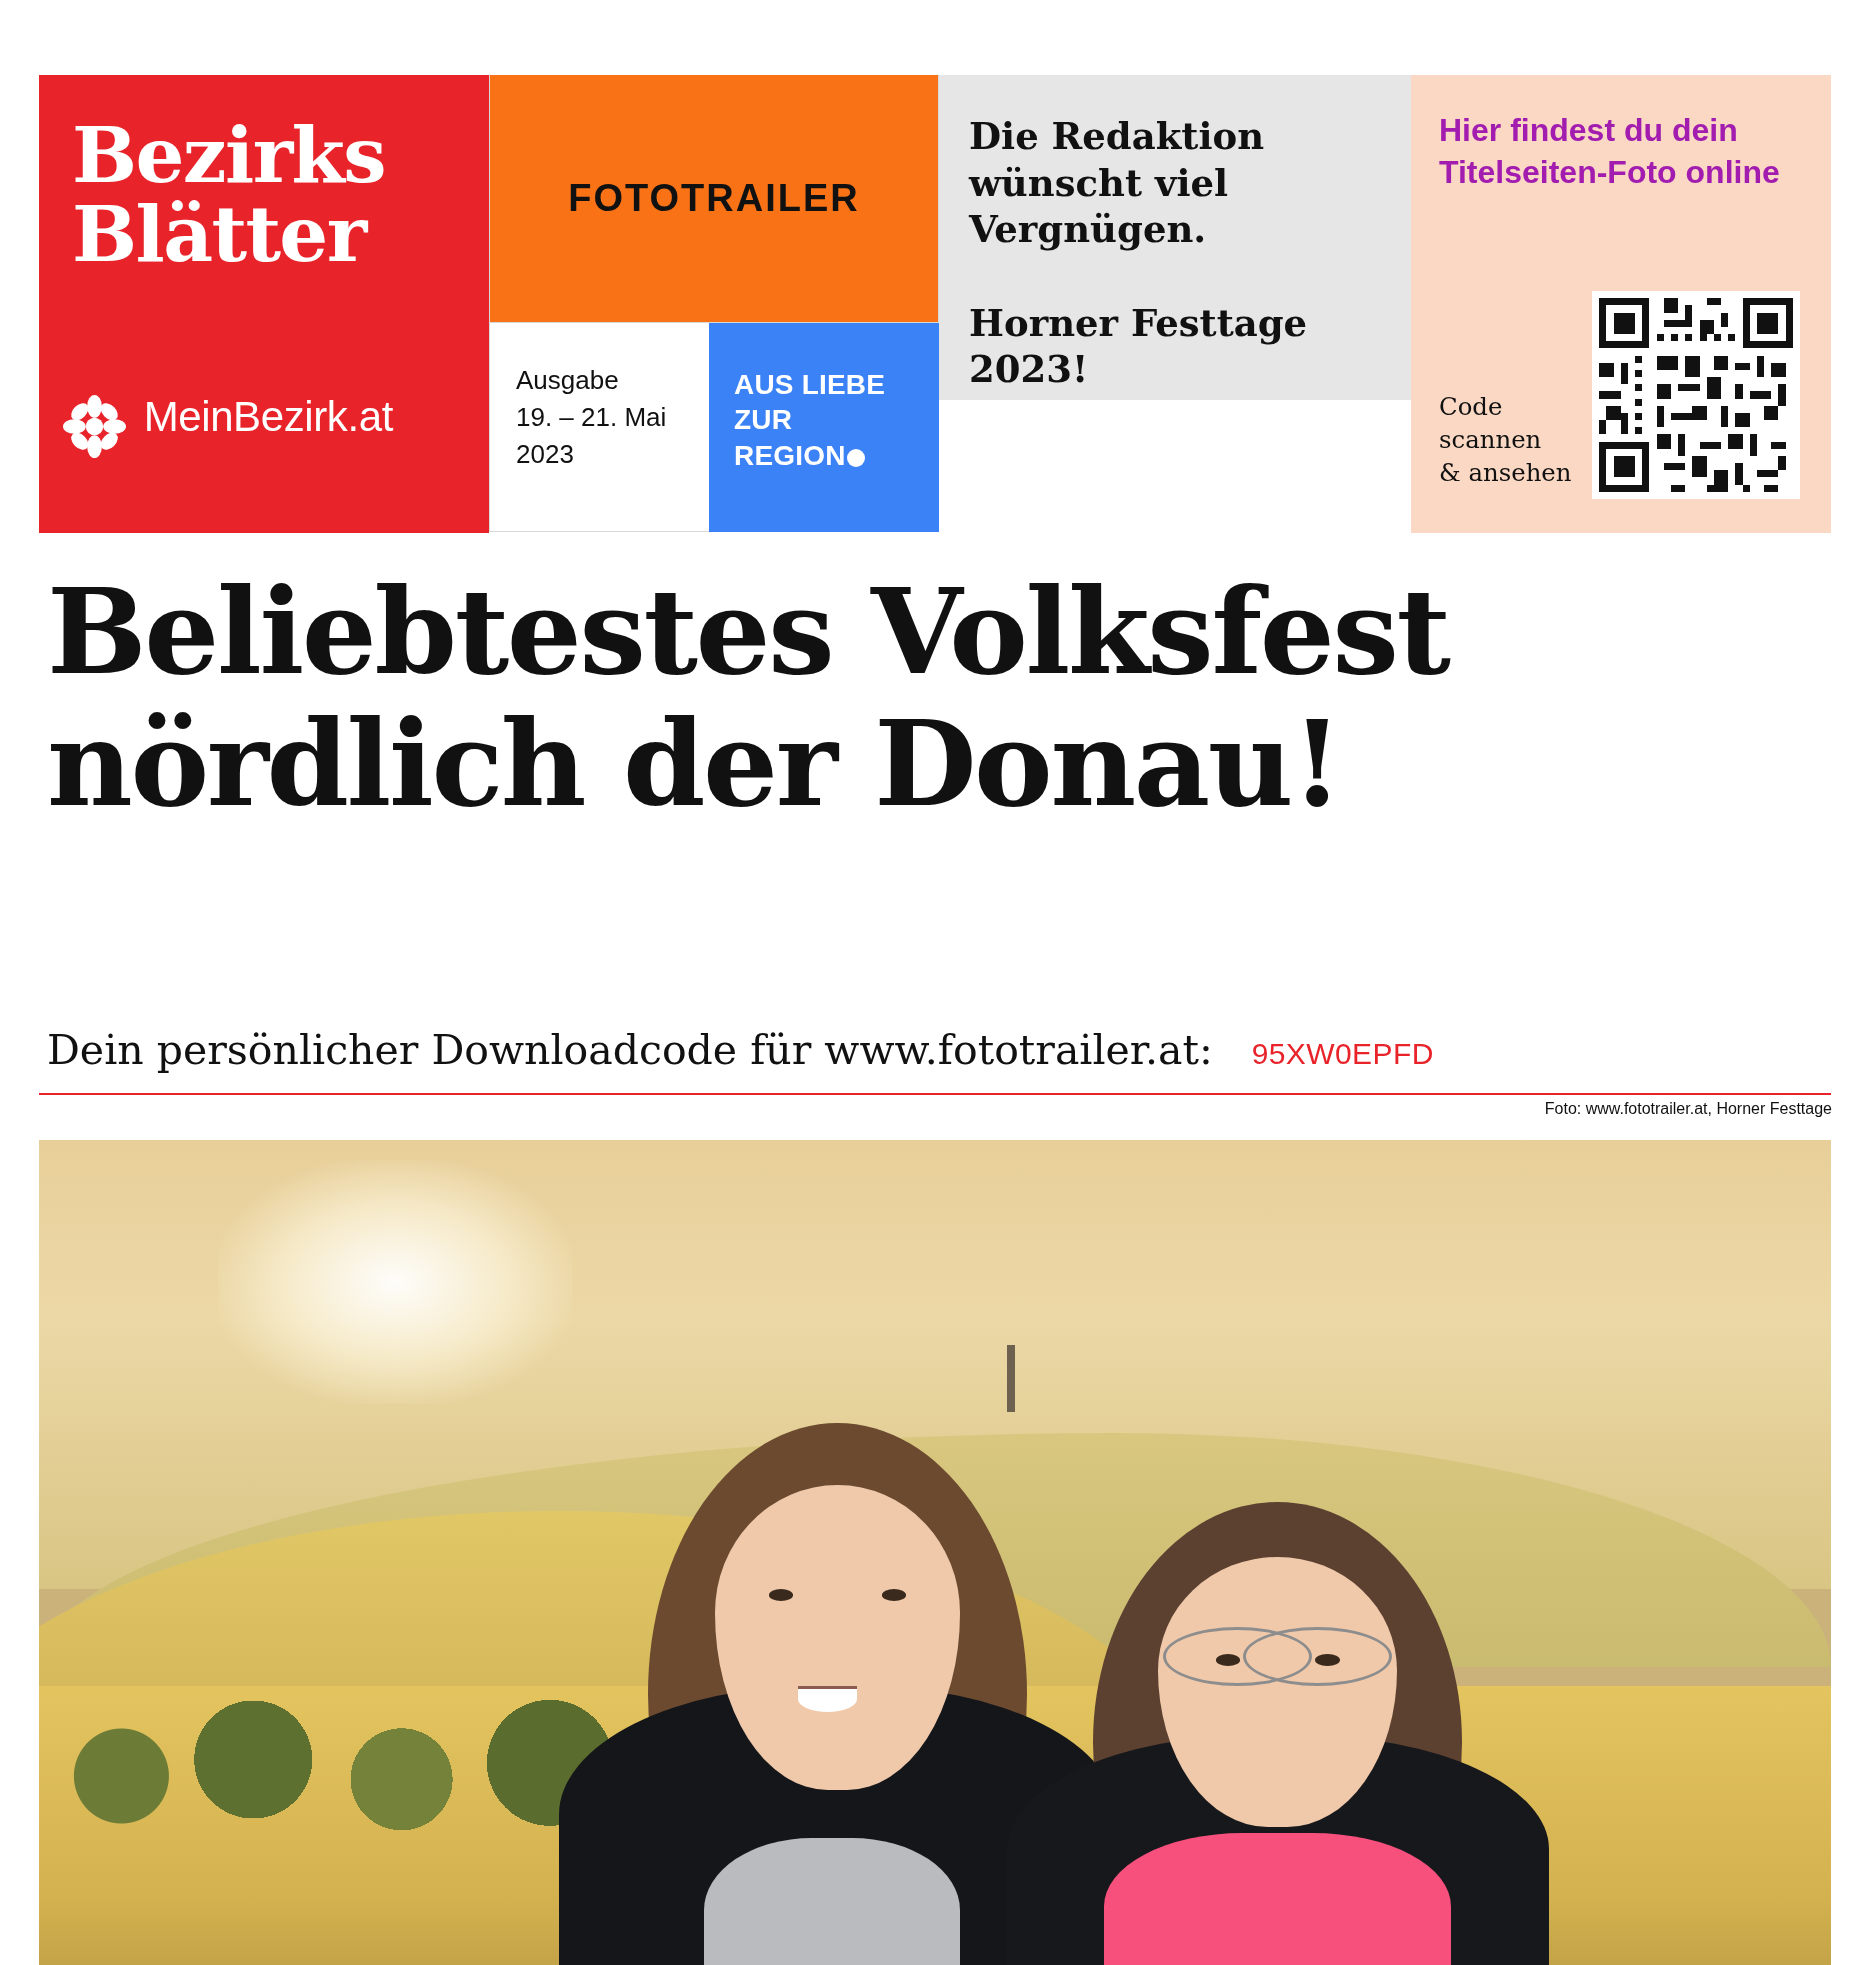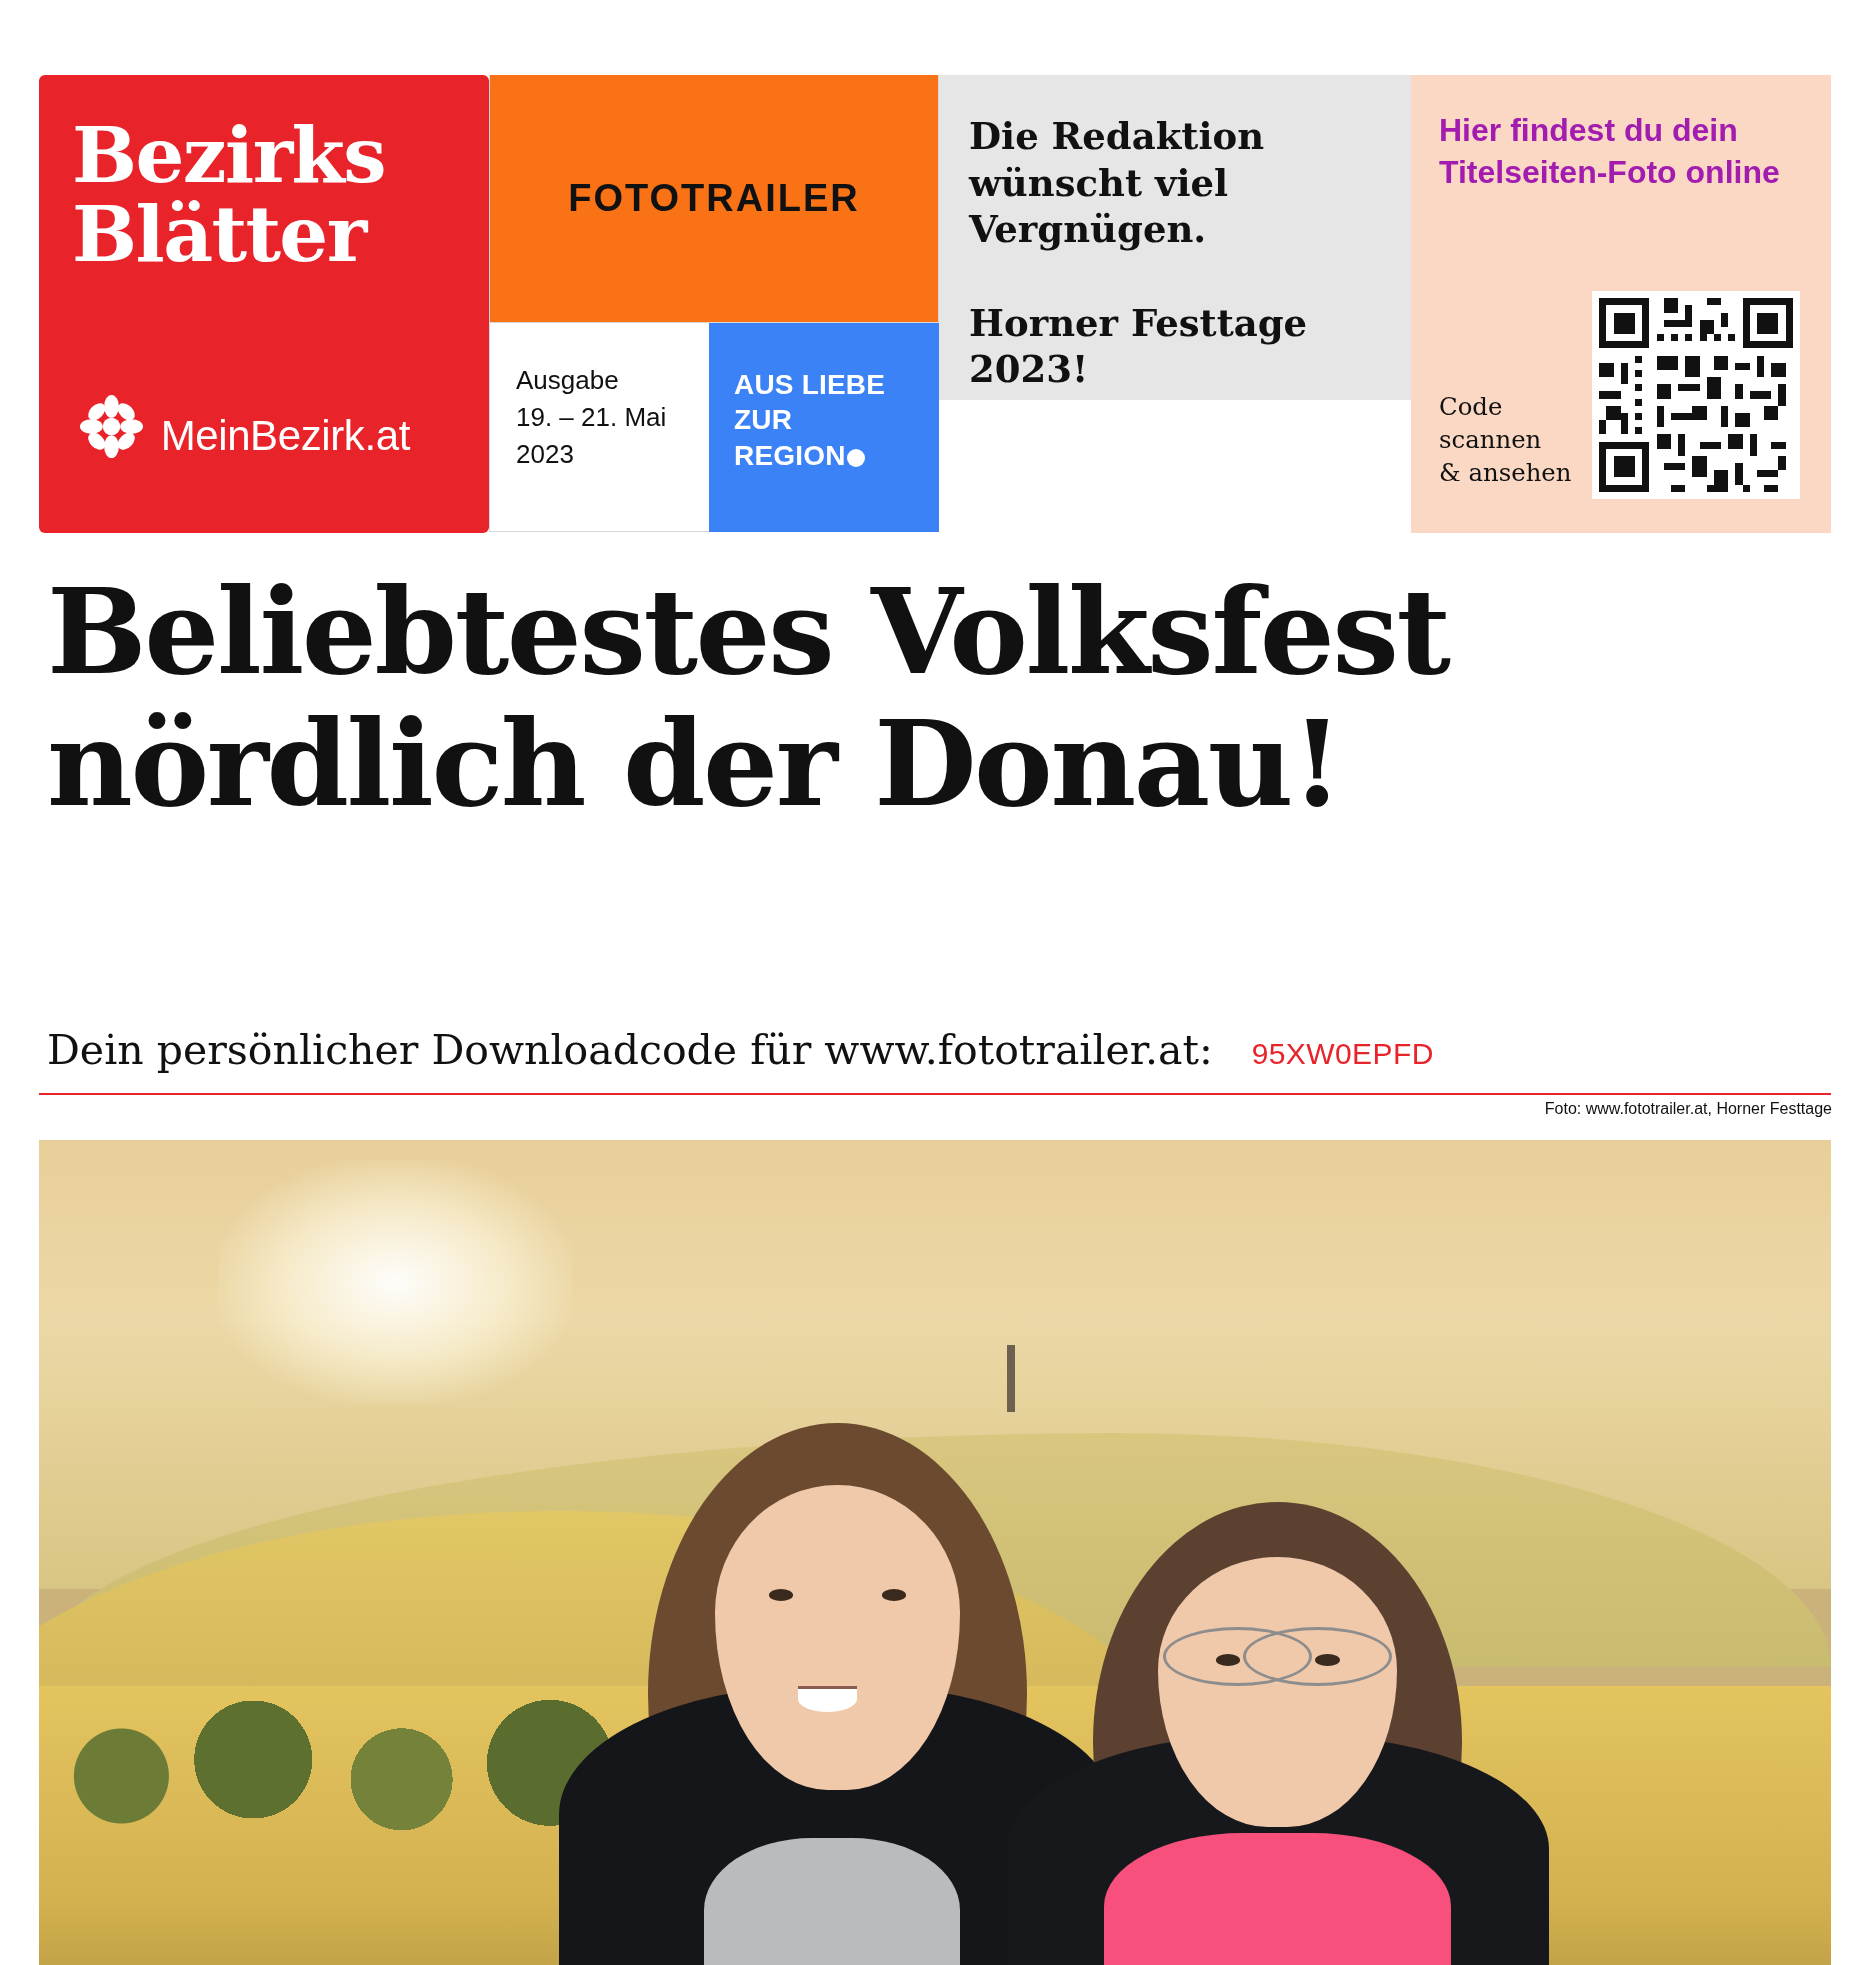--- a/index.html
+++ b/index.html
@@ -34,41 +34,40 @@
     flex-direction: row;
   }
 
   
   .brand-block {
     width: 450px;
     height: 458px;
     background: #e8232a;
     position: relative;
     flex: none;
-    border-radius: 6px;
   }
   .brand-title {
     position: absolute;
     left: 33px;
     top: 41px;
     color: #ffffff;
     font-family: "DejaVu Serif", serif;
     font-weight: bold;
     font-size: 77px;
     line-height: 1.02;
     letter-spacing: -1.6px;
   }
   .brand-title .line2 { display: block; }
   .brand-bottom {
     position: absolute;
-    left: 39px;
+    left: 22px;
     top: 318px;
     display: flex;
     flex-direction: row;
-    align-items: flex-end;
+    align-items: flex-start;
   }
   .brand-flower {
     width: 67px;
     height: 67px;
     flex: none;
     margin-right: 15.7px;
   }
   .brand-meinbezirk {
     color: #ffffff;
     font-family: "Liberation Sans", sans-serif;

